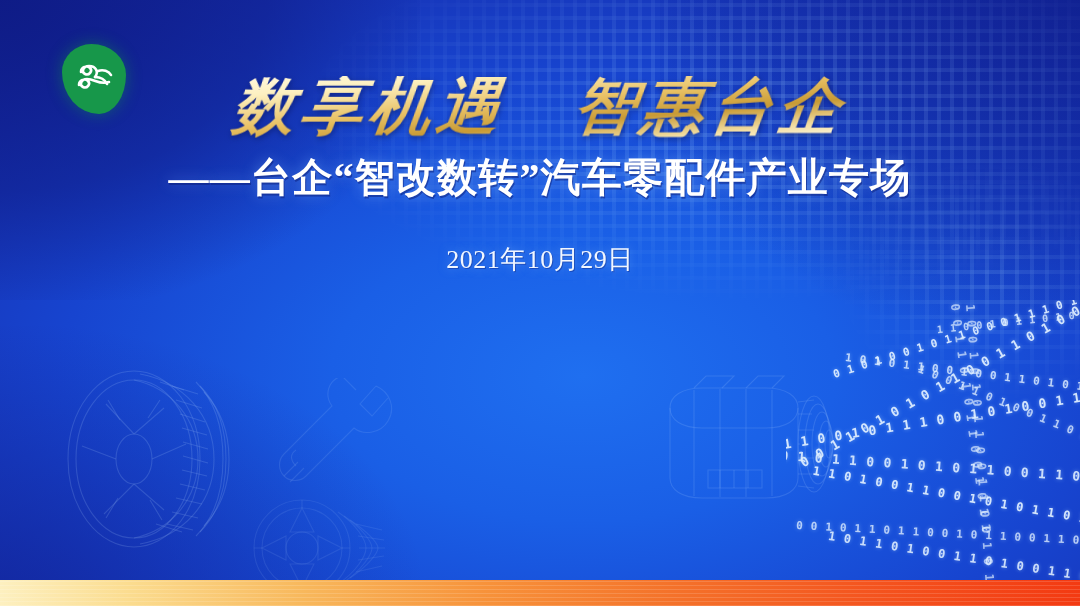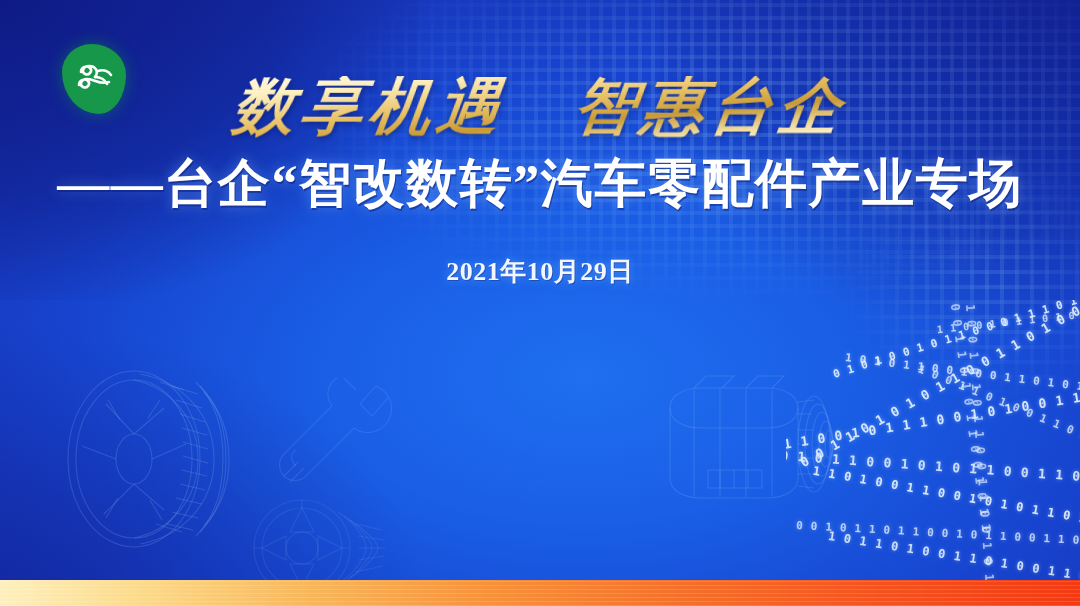--- a/index.html
+++ b/index.html
@@ -118,32 +118,32 @@
     color:#ffffff;
     text-shadow:
       2px 3px 0 rgba(10,28,120,.55),
       0 0 18px rgba(140,195,255,.55),
       0 0 40px rgba(90,160,255,.35);
   }
 
   .t-sub{
     margin-top:20px;
     font-family:"Liberation Serif","DejaVu Serif",serif;
-    font-size:52px;font-weight:700;
+    font-size:40px;font-weight:700;
     letter-spacing:.03em;line-height:1;
     color:#ffffff;
     text-shadow:
       1px 2px 0 rgba(10,28,120,.5),
       0 0 14px rgba(140,195,255,.45);
   }
 
   .t-date{
     margin-top:44px;
     font-family:"Liberation Serif","DejaVu Serif",serif;
-    font-size:26px;font-weight:700;
+    font-size:26px;font-weight:400;
     letter-spacing:.02em;
     color:#f2f7ff;
     text-shadow:0 0 10px rgba(130,190,255,.55), 1px 1px 0 rgba(10,28,120,.45);
   }
 
   
   .bottom-bar{
     position:absolute;left:0;bottom:0;width:1080px;height:26px;
     background:linear-gradient(90deg,
       #fdf0c0 0%, #fbdc8f 12%, #f8b85c 28%, #f7923a 45%,

